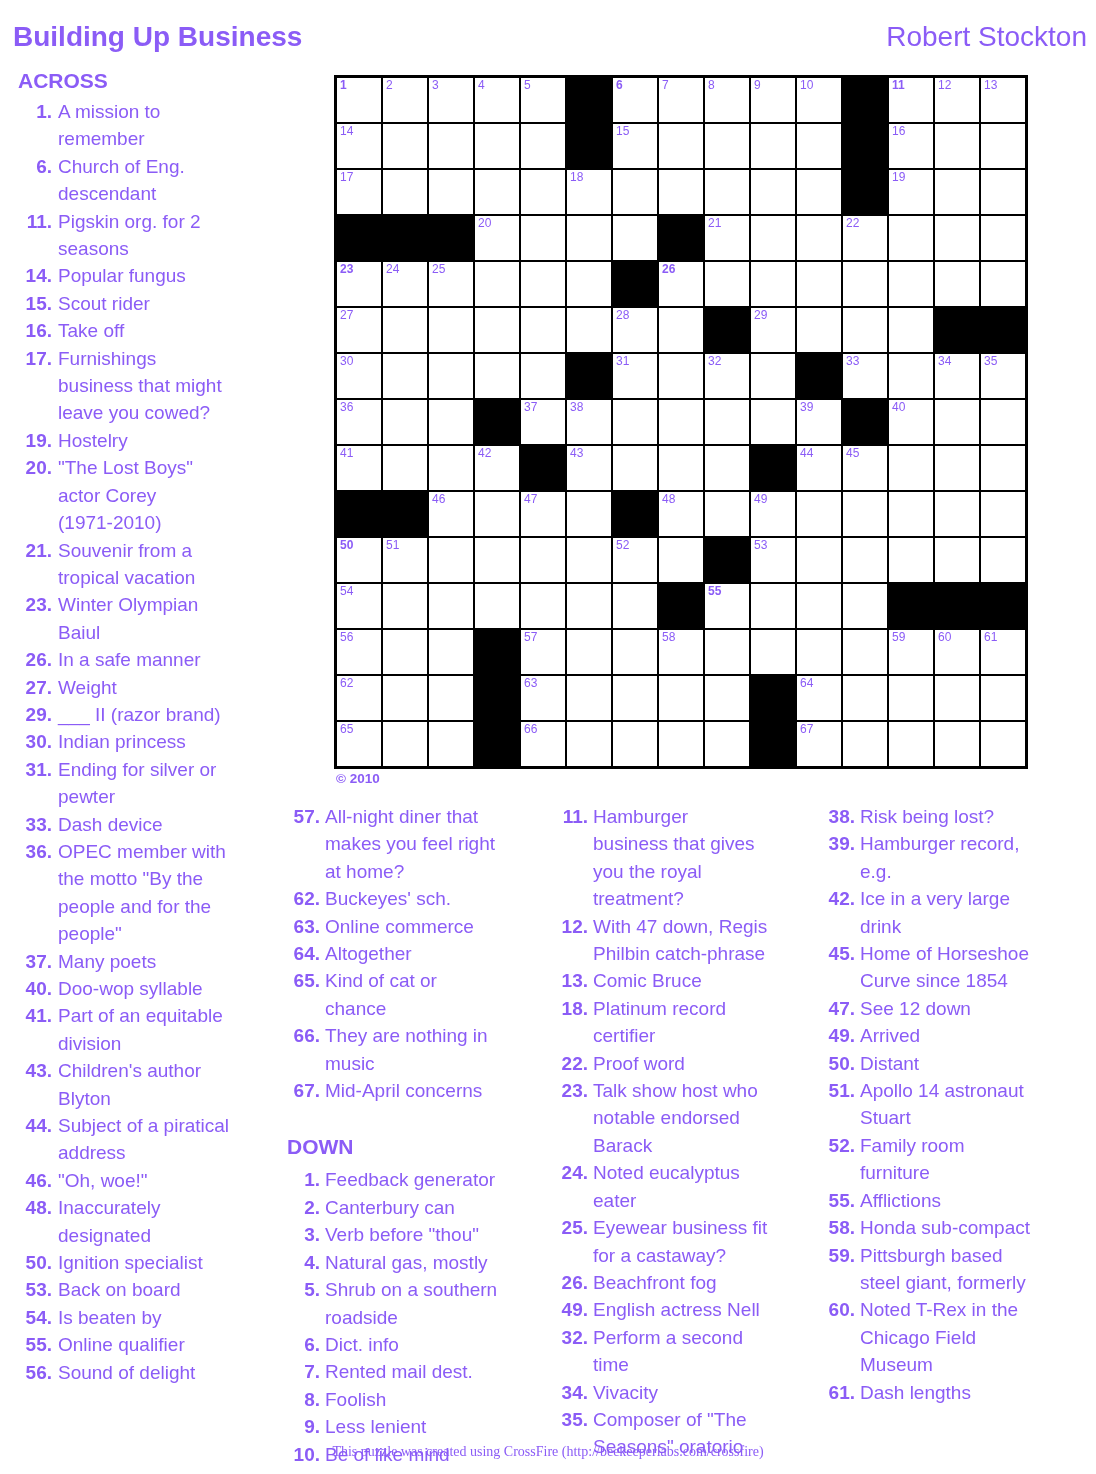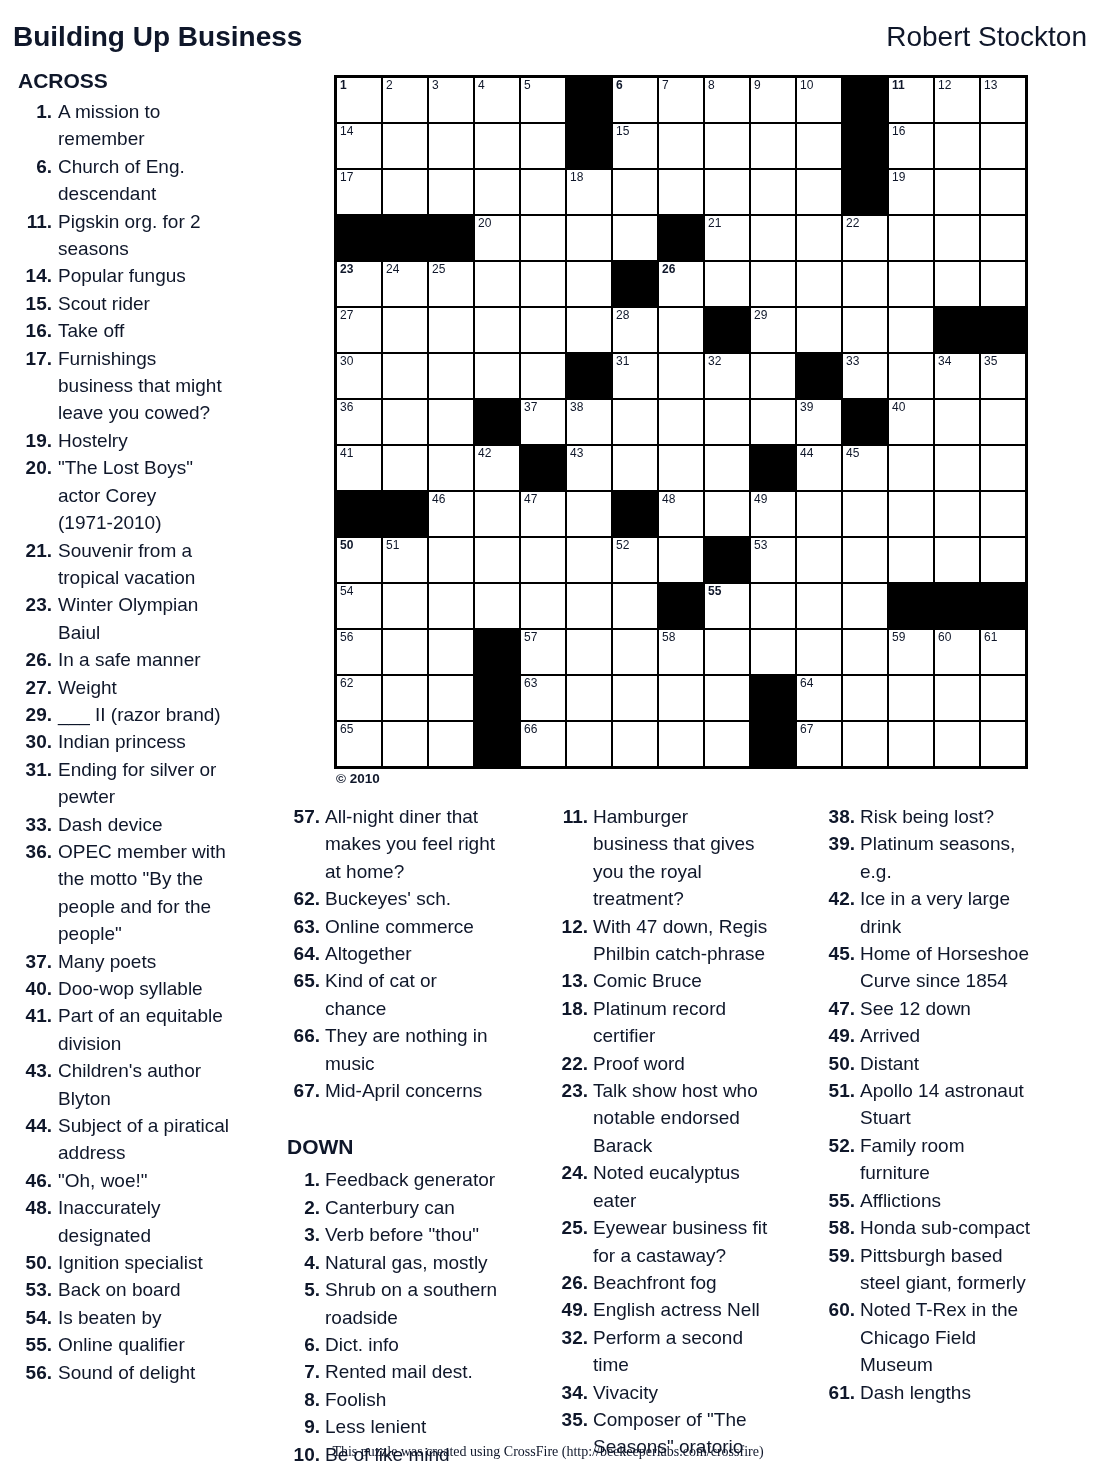--- a/index.html
+++ b/index.html
@@ -1,16 +1,16 @@
 <!DOCTYPE html>
 <html><head>
 <meta charset="utf-8">
 <style>
   html,body{margin:0;padding:0;background:#fff;}
-  .page{position:relative;width:1096px;height:1474px;background:#fff;color:#0f172a;
+  .page{position:relative;width:1096px;height:1474px;background:#fff;color:#8b5cf6;
         font-family:"Liberation Sans","DejaVu Sans",sans-serif;overflow:hidden;}
 
   .title{position:absolute;left:13px;top:21px;font-size:28px;font-weight:bold;letter-spacing:0;}
   .author{position:absolute;right:9px;top:21px;font-size:28px;font-weight:normal;}
 
   
   .grid{position:absolute;left:334px;top:75px;display:grid;
         grid-template-columns:repeat(15,46px);grid-auto-rows:46px;
         border:2px solid #000;background:#fff;}
   .cell{position:relative;border:1px solid #000;box-sizing:border-box;background:#fff;}
@@ -699,21 +699,21 @@
   </div>
 
   <div class="cluecol col4">
     <div id="down-list-3">
         <div class="clue">
           <span class="cn">38.</span>
           <span class="ct">Risk being lost?</span>
         </div>
         <div class="clue">
           <span class="cn">39.</span>
-          <span class="ct">Platinum seasons,
+          <span class="ct">Hamburger record,
 e.g.</span>
         </div>
         <div class="clue">
           <span class="cn">42.</span>
           <span class="ct">Ice in a very large
 drink</span>
         </div>
         <div class="clue">
           <span class="cn">45.</span>
           <span class="ct">Home of Horseshoe

